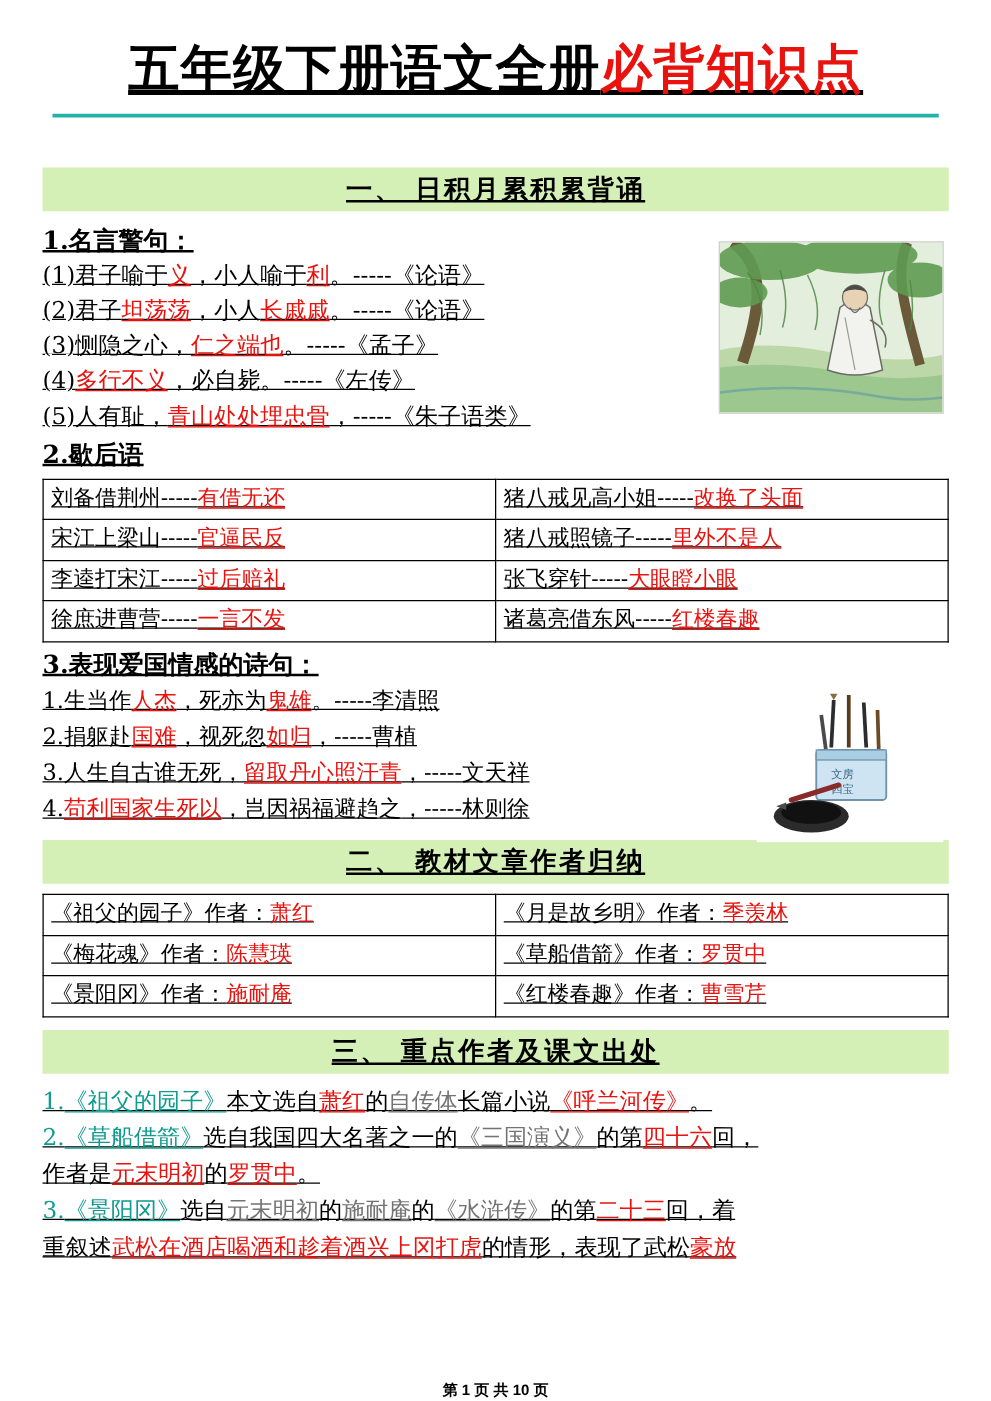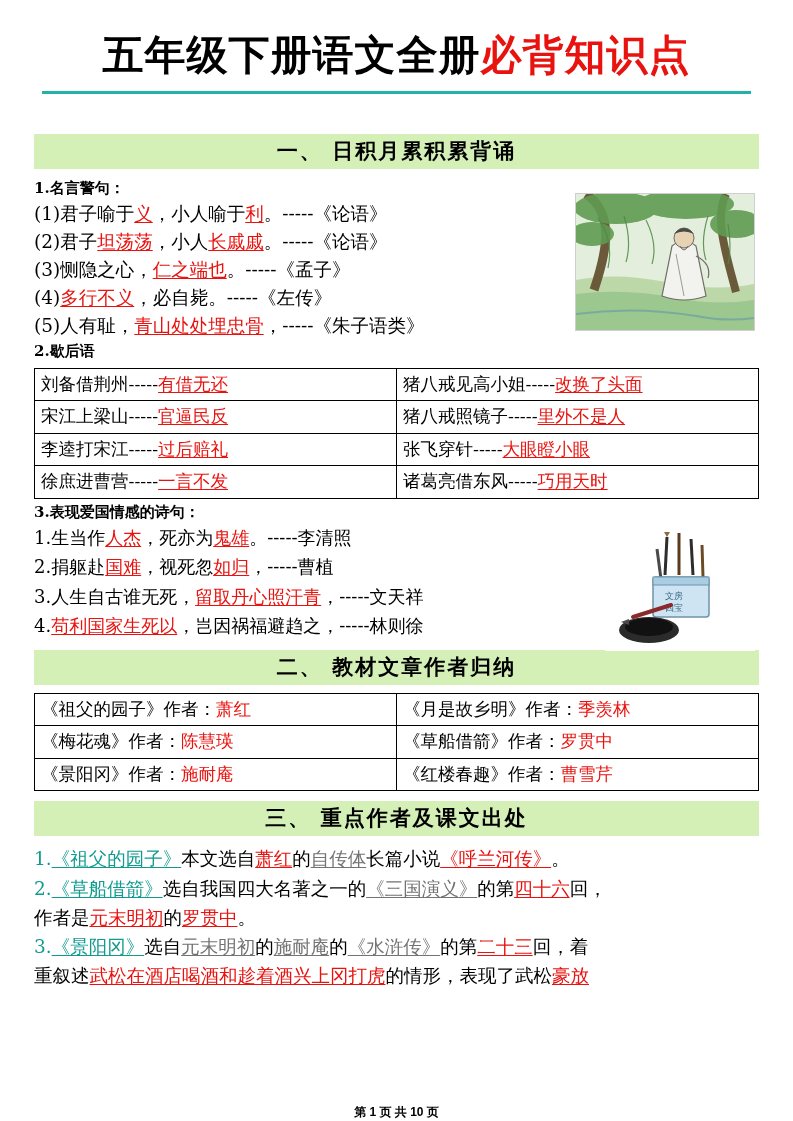--- a/index.html
+++ b/index.html
@@ -14,20 +14,21 @@
     color: #000;
     position: relative;
     overflow: hidden;
   }
   .page {
     width: 793px;
     height: 1121px;
     box-sizing: border-box;
     padding: 18px 34px 0 34px;
     position: relative;
+    text-decoration: underline;
   }
 
   
   .title-wrap {
     text-align: center;
     padding-top: 14px;
   }
   .title {
     font-size: 41px;
     font-weight: bold;
@@ -55,21 +56,21 @@
   }
   .band-2 { margin-top: 10px; }
 
   
   .line {
     font-size: 18.5px;
     line-height: 1.52;
     white-space: nowrap;
   }
   .sub-head {
-    font-size: 15px;
+    font-size: 20px;
     font-weight: bold;
     line-height: 1.5;
   }
   .red { color: #e8130f; }
   .u { text-decoration: underline; text-underline-offset: 2px; }
   .ru { color: #e8130f; text-decoration: underline; text-underline-offset: 2px; }
   .blue { color: #737373; }
   .teal { color: #0f9b8e; }
 
   
@@ -203,21 +204,21 @@
       <tr>
         <td><span>宋江上梁山-----</span><span class="ru">官逼民反</span></td>
         <td><span>猪八戒照镜子-----</span><span class="ru">里外不是人</span></td>
       </tr>
       <tr>
         <td><span>李逵打宋江-----</span><span class="ru">过后赔礼</span></td>
         <td><span>张飞穿针-----</span><span class="ru">大眼瞪小眼</span></td>
       </tr>
       <tr>
         <td><span>徐庶进曹营-----</span><span class="ru">一言不发</span></td>
-        <td><span>诸葛亮借东风-----</span><span class="ru">巧用天时</span></td>
+        <td><span>诸葛亮借东风-----</span><span class="ru">红楼春趣</span></td>
       </tr>
     </tbody>
       </table>
 
     <div class="sub-head">3.表现爱国情感的诗句：</div>
 
     <div style="position:relative">
 
       <div class="pic-brush">
         <svg width="150" height="120" viewBox="0 0 150 120" xmlns="http://www.w3.org/2000/svg">

